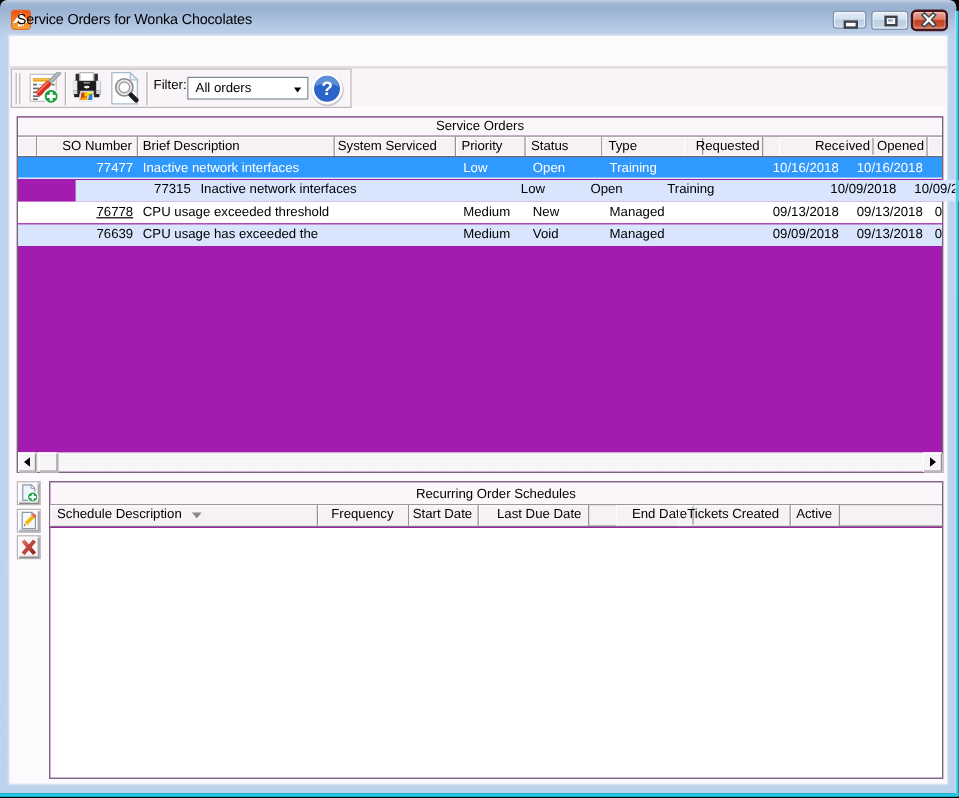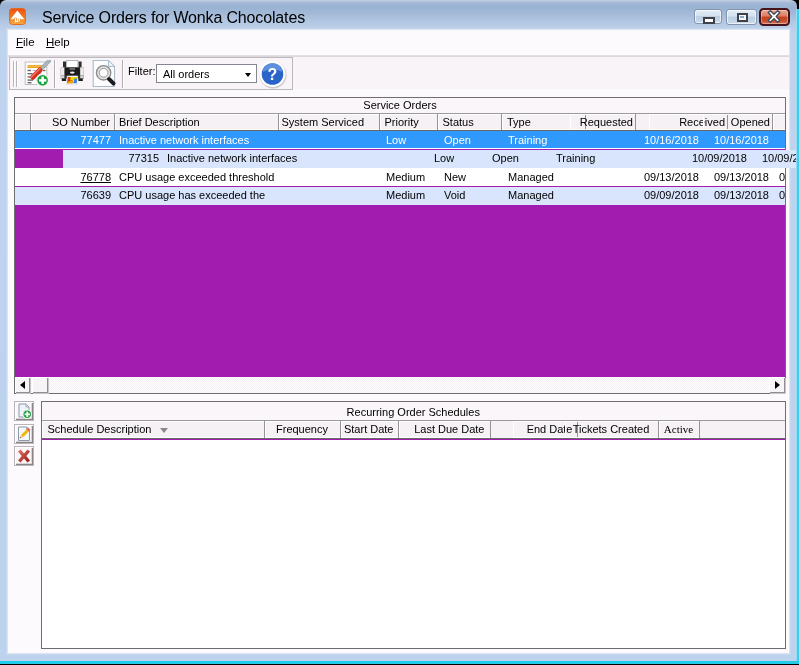--- a/index.html
+++ b/index.html
@@ -7,21 +7,21 @@
 body { font-family:"Liberation Sans", sans-serif; font-size:11px; color:#000; position:relative; }
 #edge-right { position:absolute; right:0; top:9px; width:3px; height:654px; background:linear-gradient(90deg,#dbe6f6 0px,#38d0f0 1.2px); }
 #edge-bottom { position:absolute; left:0; top:661px; width:799px; height:3px; background:#22cbe8; }
 #win {
   position:absolute; left:0; top:0; width:797px; height:661px;
   border-radius:6px 6px 0 0;
   background:linear-gradient(180deg,#c2cfe2 0px,#a2b8d6 3px,#99b2d2 7px,#a4bad8 14px,#b2c8e4 22px,#bccfe9 28px,#bed3ee 36px,#bdd2ed 100%);
 }
 #titlebar { position:absolute; left:0; top:0; width:797px; height:30px; }
 #title-ico { position:absolute; left:9px; top:8px; width:17px; height:17px; }
-#title-text { position:absolute; left:42px; top:9px; font-size:16px; letter-spacing:-0.15px; color:#000;text-align:right; }
+#title-text { position:absolute; left:14px; top:9px; font-size:12px; letter-spacing:-0.15px; color:#000;text-align:right; }
 .capbtn { position:absolute; border-radius:3px; }
 #btn-min { left:694px; top:8.5px; width:28px; height:15.5px; }
 #btn-max { left:726px; top:8.5px; width:31px; height:16px; }
 #btn-min, #btn-max {
   border:1px solid #8494ac;
   background:linear-gradient(180deg,#e2ecf6 0%,#d4e1ef 44%,#bccee2 50%,#c2d3e6 75%,#ccdcee 100%);
   box-shadow:inset 0 0 0 1px rgba(255,255,255,.65);
 }
 #btn-close { left:759px; top:8px; width:30.5px; height:18px; border:2px solid #46131a; border-radius:4.5px;
   background:linear-gradient(180deg,#eba796 0%,#dd7b61 44%,#c2421f 50%,#c94e2b 78%,#d8765c 100%);
@@ -104,24 +104,20 @@
           <i></i>
         </div>
       </div>
     <div class="capbtn" id="btn-close">
       <svg width="26" height="14" viewBox="0 0 26 14" style="position:absolute;left:0;top:0">
         <path d="M7.2 2.5 L9.4 0.7 L13 4.2 L16.6 0.7 L18.8 2.5 L15.2 6.5 L18.8 10.5 L16.6 12.3 L13 8.8 L9.4 12.3 L7.2 10.5 L10.8 6.5 Z" fill="#fdfdf5" stroke="#3e4a58" stroke-width="1.3" stroke-linejoin="round"></path>
       </svg>
     </div>
   </div>
   <div id="client">
-    <div id="menubar">
-      <div class="mitem f"><u>F</u>ile</div>
-      <div class="mitem h"><u>H</u>elp</div>
-    </div>
     <div id="menu-sep"></div>
     <div id="toolband">
       <div id="toolbox">
         <div class="grip" style="left:3px"></div>
         <div class="grip" style="left:6px"></div>
 
         <svg style="position:absolute;left:13px;top:2px" width="28" height="28" viewBox="0 0 28 28">
           <rect x="2.2" y="2" width="21.6" height="22.5" fill="#fefefe" stroke="#c0c0c0" stroke-width="1"></rect>
           <rect x="4.5" y="5" width="18" height="3" fill="#eaa726"></rect>
           <rect x="5" y="5.6" width="17" height="1" fill="#f6c35a"></rect>
@@ -295,20 +291,20 @@
       <div class="btitle">Recurring Order Schedules</div>
       <div class="hrow">
         <div class="hc" style="left:0px; width:223px; padding-left:6px">Schedule Description
           <span style="display:inline-block;margin-left:5px;width:0;height:0;border-left:4px solid transparent;border-right:4px solid transparent;border-top:5px solid #8a8a8a;"></span>
         </div>
         <div class="hc c" style="left:223px; width:76px;">Frequency</div>
         <div class="hc r" style="left:299px; width:58px; padding-right:4px">Start Date</div>
         <div class="hc r" style="left:357px; width:92px; padding-right:5px">Last Due Date</div>
         <div class="hc r" style="left:471px; width:65px; padding-right:4px">End Date</div>
         <div class="hc c" style="left:523px; width:94px;">Tickets Created</div>
-        <div class="hc c" style="left:617px; width:41px;font-family:Liberation Serif, serif;">Active</div>
+        <div class="hc c" style="left:617px; width:41px;">Active</div>
       </div>
       <div style="position:absolute; left:0; top:38px; width:100%; height:208px; background:#fff;"></div>
     </div>
   </div>
 </div>
 <div id="edge-right"></div>
 <div id="edge-bottom"></div>
 
 </body></html>

